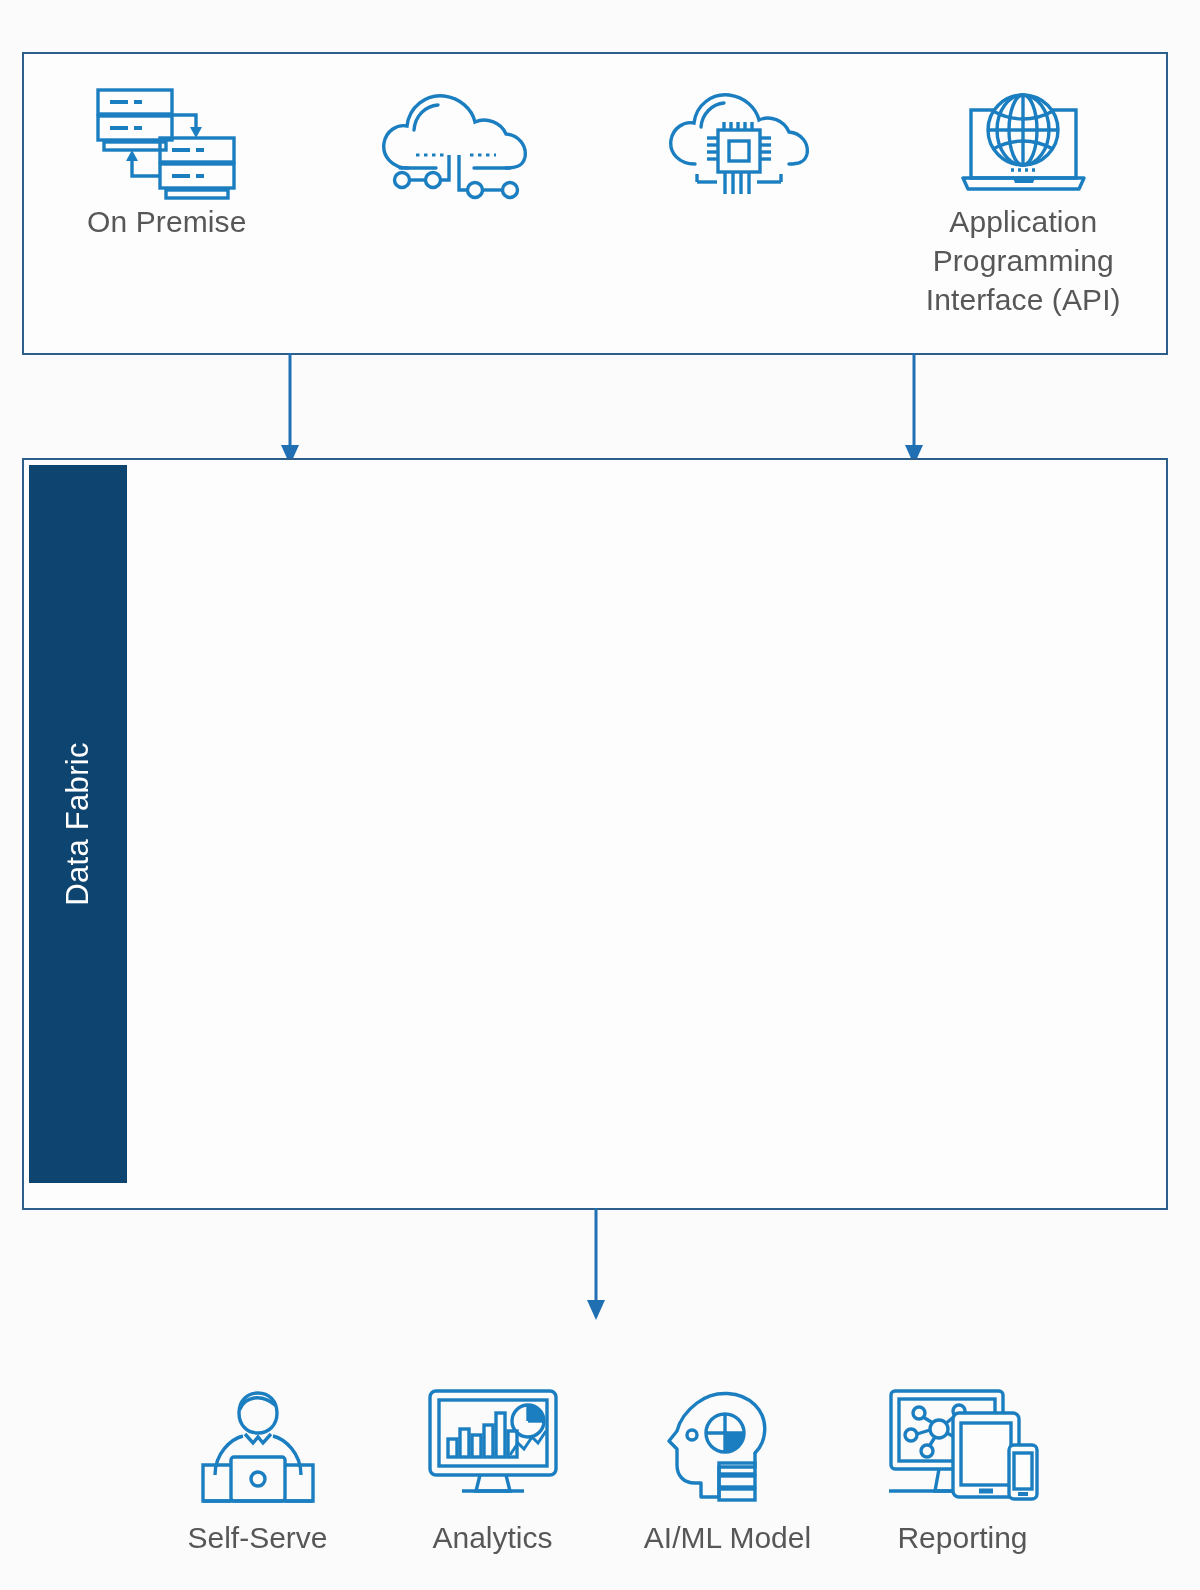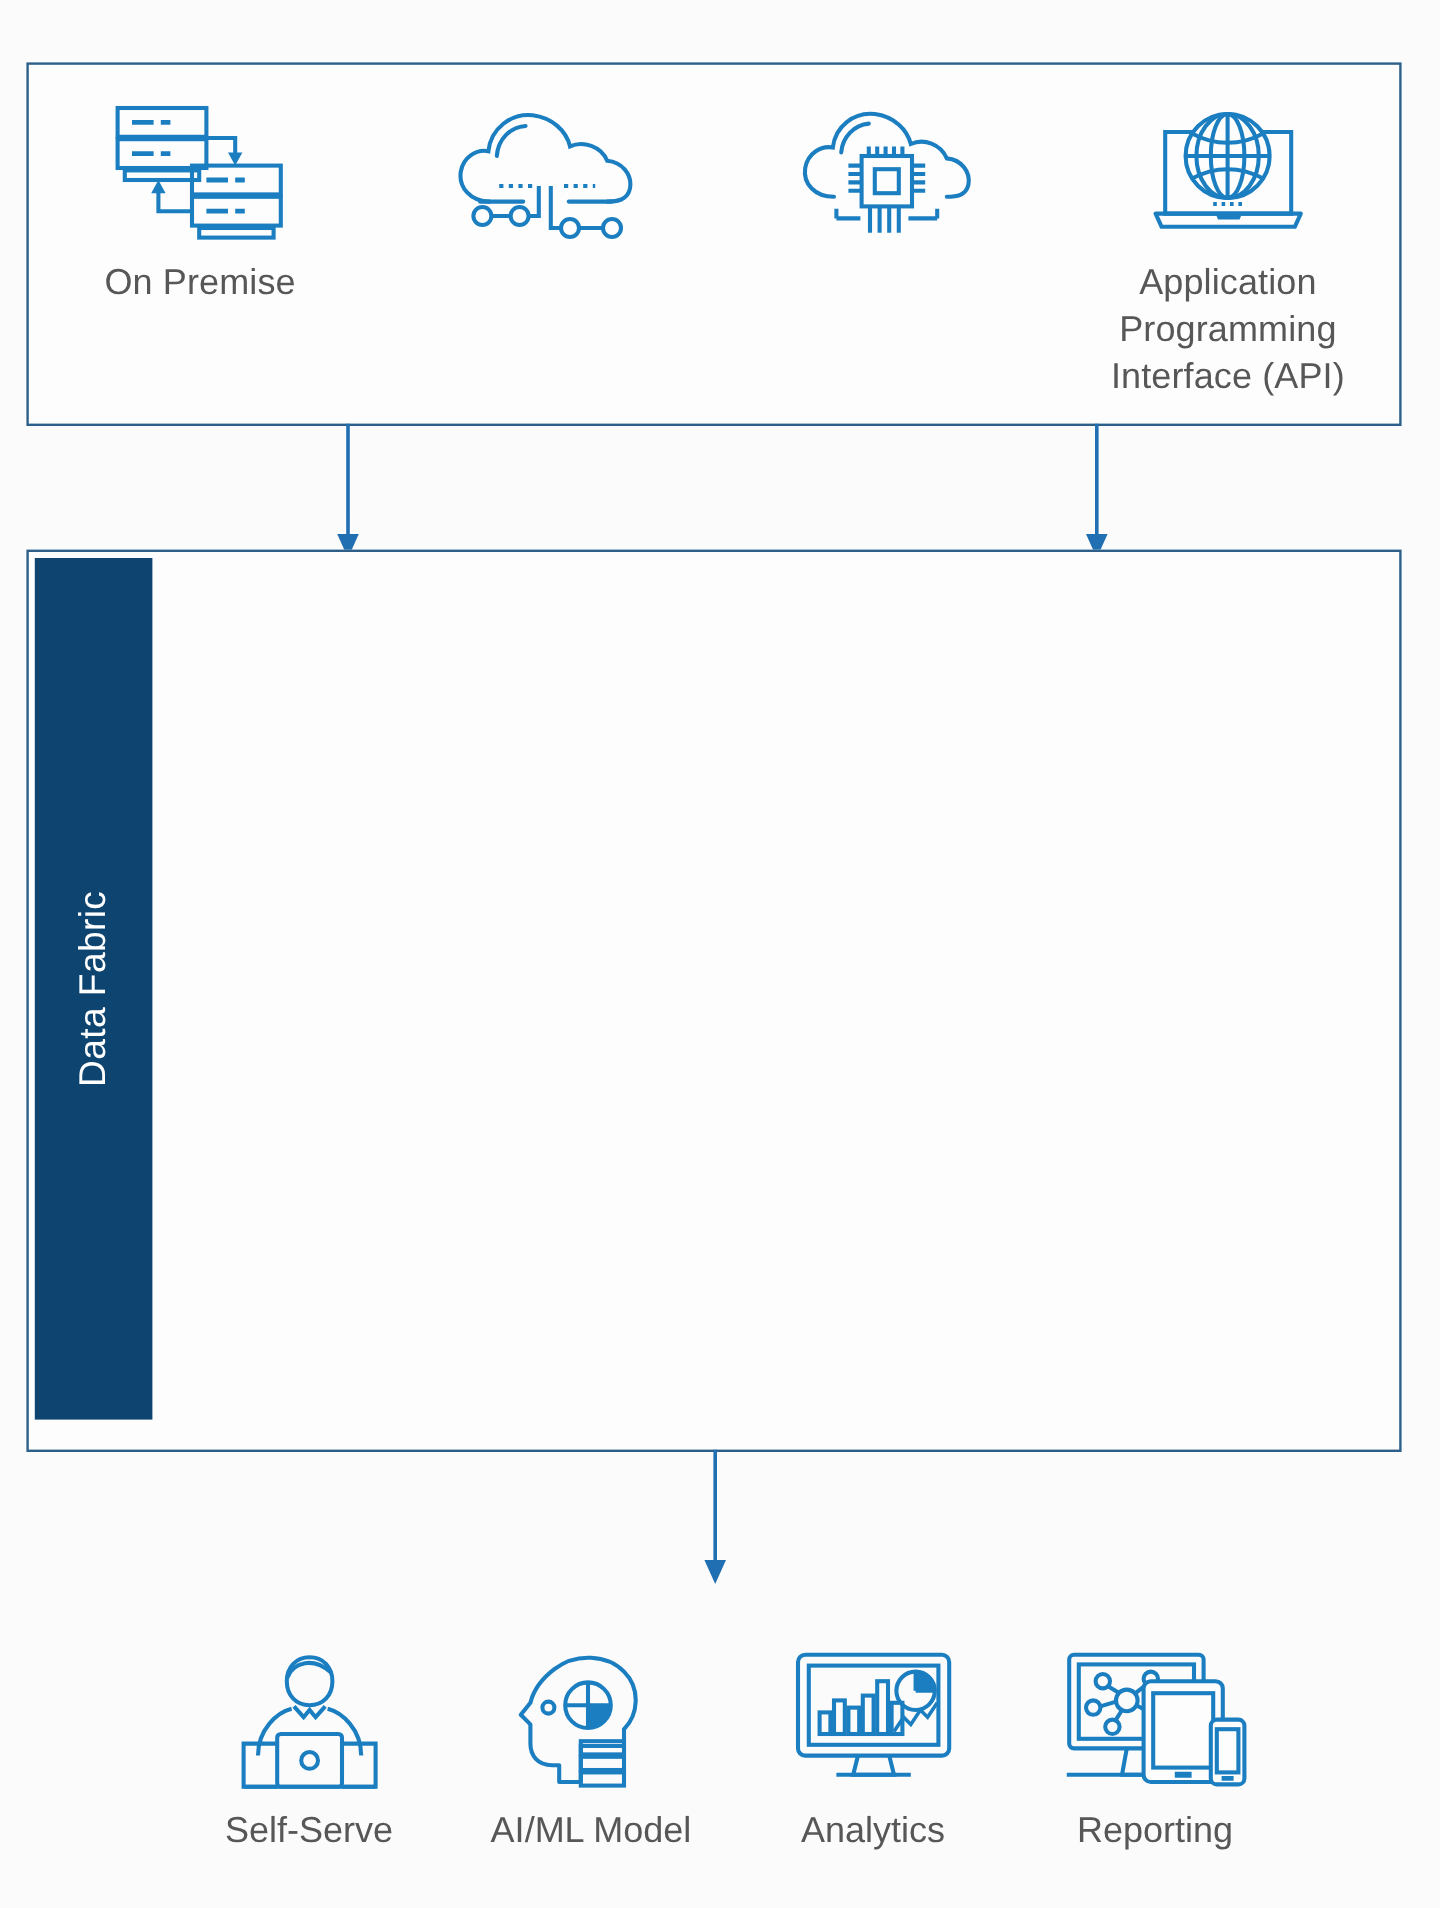--- a/index.html
+++ b/index.html
@@ -50,21 +50,20 @@
     align-items: center;
   }
   .source-icon {
     height: 120px;
     width: 170px;
     display: flex;
     align-items: center;
     justify-content: center;
   }
   .source-label {
-    margin-top: 14px;
     text-align: center;
     font-size: 30px;
     line-height: 39px;
     color: #575757;
     letter-spacing: 0.1px;
   }
 
   
   #fabric-box {
     left: 22px;
@@ -99,21 +98,21 @@
   }
 
   
   #consumers-row {
     position: absolute;
     left: 140px;
     top: 1355px;
     width: 940px;
     height: 200px;
     display: flex;
-    align-items: center;
+    align-items: flex-end;
     justify-content: space-between;
   }
   .consumer-cell {
     width: 235px;
     display: flex;
     flex-direction: column;
     align-items: center;
   }
   .consumer-icon {
     height: 130px;
@@ -322,42 +321,20 @@
         <line x1="20" y1="122" x2="130" y2="122"></line>
       </svg>
     </div>
     <div class="consumer-label">Self-Serve</div>
   </div>
 
   <div class="consumer-cell">
     <div class="consumer-icon">
       <svg width="150" height="130" viewBox="0 0 150 130" fill="none" stroke="#1b7ec0" stroke-width="3.4">
 
-        <path d="M102 74 C114 62 116 40 102 26 C88 12 62 10 44 24 C32 33 26 44 24 52 L16 62 L24 70 L24 86 C24 96 30 104 42 104 L48 104 L48 118 L66 118" stroke-linejoin="round" stroke-linecap="round"></path>
-        <path d="M66 118 L66 88 L102 88 L102 74"></path>
-
-        <circle cx="39" cy="56" r="5"></circle>
-
-        <circle cx="72" cy="54" r="19"></circle>
-        <line x1="53" y1="54" x2="91" y2="54"></line>
-        <line x1="72" y1="35" x2="72" y2="73"></line>
-        <path d="M72 54 L91 54 A19 19 0 0 1 72 73 Z" fill="#1b7ec0" stroke="none"></path>
-
-        <rect x="66" y="84" width="36" height="11"></rect>
-        <rect x="66" y="97" width="36" height="11"></rect>
-        <rect x="66" y="110" width="36" height="11"></rect>
-      </svg>
-    </div>
-    <div class="consumer-label">AI/ML Model</div>
-  </div>
-
-  <div class="consumer-cell">
-    <div class="consumer-icon">
-      <svg width="150" height="130" viewBox="0 0 150 130" fill="none" stroke="#1b7ec0" stroke-width="3.4">
-
         <rect x="12" y="12" width="126" height="84" rx="6"></rect>
         <rect x="21" y="21" width="108" height="66"></rect>
 
         <path d="M62 96 L58 112 H92 L88 96"></path>
         <line x1="44" y1="112" x2="106" y2="112"></line>
 
         <rect x="30" y="60" width="9" height="18"></rect>
         <rect x="42" y="50" width="9" height="28"></rect>
         <rect x="54" y="56" width="9" height="22"></rect>
         <rect x="66" y="46" width="9" height="32"></rect>
@@ -366,20 +343,42 @@
 
         <circle cx="110" cy="42" r="16"></circle>
         <path d="M110 42 L110 26 A16 16 0 0 1 126 42 Z" fill="#1b7ec0" stroke="none"></path>
         <line x1="110" y1="42" x2="110" y2="26"></line>
         <line x1="110" y1="42" x2="126" y2="42"></line>
 
         <path d="M92 76 L100 64 L106 70 L114 58 L120 64 L128 52" stroke-width="3"></path>
       </svg>
     </div>
     <div class="consumer-label">Analytics</div>
+  </div>
+
+  <div class="consumer-cell">
+    <div class="consumer-icon">
+      <svg width="150" height="130" viewBox="0 0 150 130" fill="none" stroke="#1b7ec0" stroke-width="3.4">
+
+        <path d="M102 74 C114 62 116 40 102 26 C88 12 62 10 44 24 C32 33 26 44 24 52 L16 62 L24 70 L24 86 C24 96 30 104 42 104 L48 104 L48 118 L66 118" stroke-linejoin="round" stroke-linecap="round"></path>
+        <path d="M66 118 L66 88 L102 88 L102 74"></path>
+
+        <circle cx="39" cy="56" r="5"></circle>
+
+        <circle cx="72" cy="54" r="19"></circle>
+        <line x1="53" y1="54" x2="91" y2="54"></line>
+        <line x1="72" y1="35" x2="72" y2="73"></line>
+        <path d="M72 54 L91 54 A19 19 0 0 1 72 73 Z" fill="#1b7ec0" stroke="none"></path>
+
+        <rect x="66" y="84" width="36" height="11"></rect>
+        <rect x="66" y="97" width="36" height="11"></rect>
+        <rect x="66" y="110" width="36" height="11"></rect>
+      </svg>
+    </div>
+    <div class="consumer-label">AI/ML Model</div>
   </div>
 
   <div class="consumer-cell">
     <div class="consumer-icon">
       <svg width="160" height="130" viewBox="0 0 160 130" fill="none" stroke="#1b7ec0" stroke-width="3.4">
 
         <rect x="8" y="12" width="112" height="78" rx="4"></rect>
         <rect x="16" y="20" width="96" height="62"></rect>
         <path d="M56 90 L52 112 H80"></path>
         <line x1="6" y1="112" x2="86" y2="112"></line>

